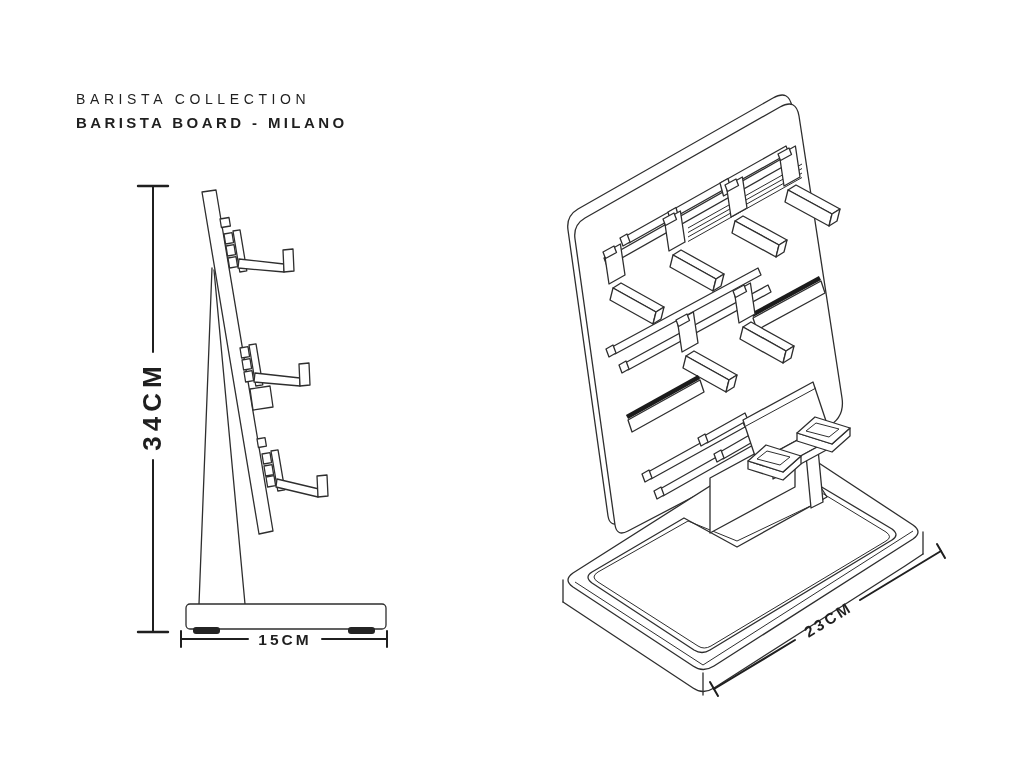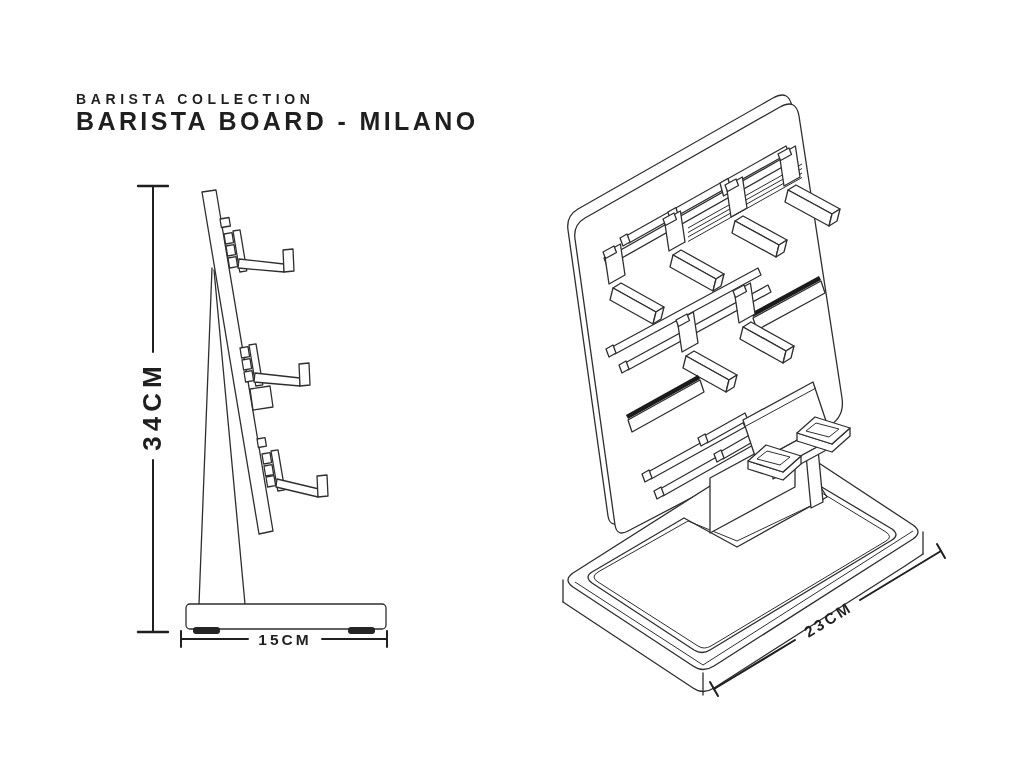--- a/index.html
+++ b/index.html
@@ -5,25 +5,25 @@
   :root{
     --bg:#ffffff; --line:#2e2e2e; --txt:#1f1f1f;
   }
   html,body{margin:0;padding:0;background:#e8e8e8;}
   .stage{
     position:relative;width:1024px;height:768px;background:var(--bg);
     font-family:"Liberation Sans", sans-serif;overflow:hidden;margin:0 auto;
   }
   .header{position:absolute;left:76px;top:92px;line-height:1;}
   .header .collection{
-    display:block;font-size:14px;font-weight:700;letter-spacing:4.6px;
+    display:block;font-size:14px;font-weight:400;letter-spacing:4.6px;
     color:var(--txt);
   }
   .header .product{
-    display:block;margin-top:3px;font-size:25px;font-weight:800;letter-spacing:3.4px;
+    display:block;margin-top:9px;font-size:15px;font-weight:800;letter-spacing:3.4px;
     color:var(--txt);
   }
   svg{position:absolute;left:0;top:0;}
   .ln{fill:#ffffff;stroke:var(--line);stroke-width:1.3;stroke-linejoin:round;stroke-linecap:round;}
   .lnf{fill:none;stroke:var(--line);stroke-width:1.3;stroke-linejoin:round;stroke-linecap:round;}
   .fine{fill:none;stroke:var(--line);stroke-width:1;stroke-linejoin:round;}
   .lip{fill:none;stroke:#1b1b1b;stroke-width:4.5;stroke-linecap:butt;}
   .foot{fill:#242424;stroke:none;}
   .dim{fill:none;stroke:var(--txt);stroke-width:2;stroke-linecap:round;}
   .dim-cap{fill:none;stroke:var(--txt);stroke-width:2.4;stroke-linecap:round;}

